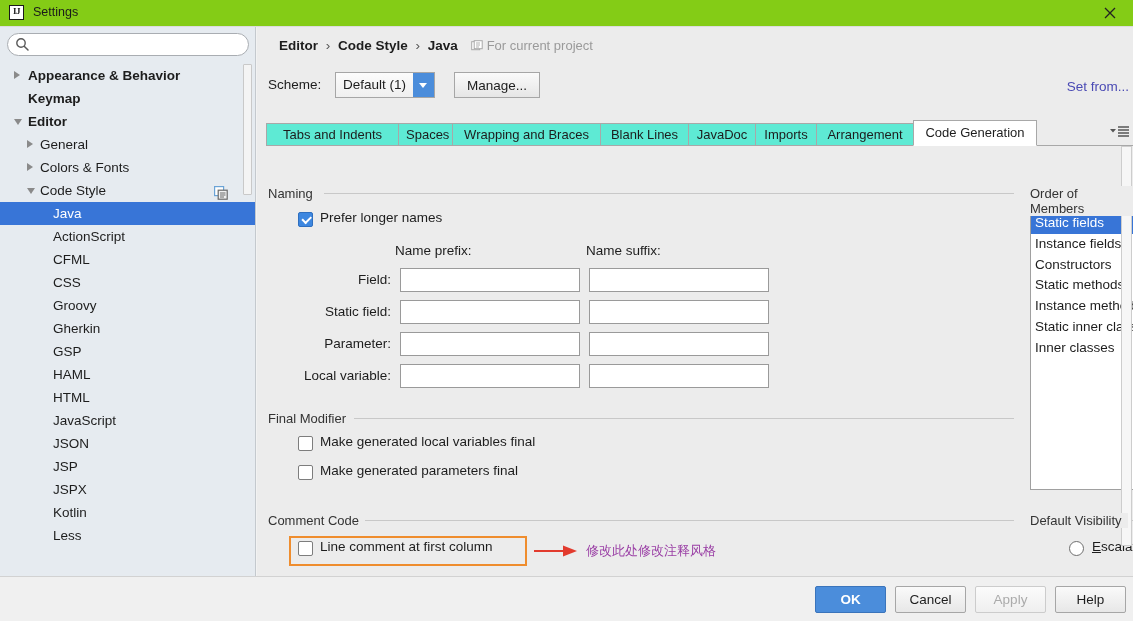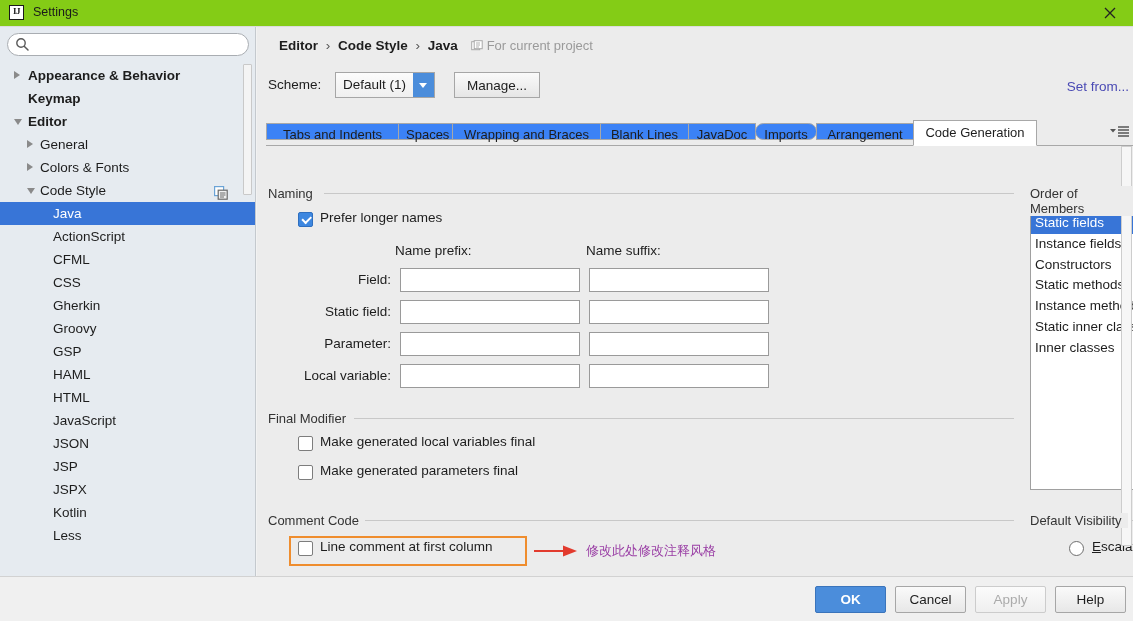--- a/index.html
+++ b/index.html
@@ -158,23 +158,23 @@
 
   
   #tabstrip {
     position: absolute; left: 9px; top: 93px; width: 867px; height: 27px;
   }
   #tab-baseline {
     position: absolute; left: 0; top: 25px; width: 867px; height: 1px;
     background: #a8a8a8;
   }
   .tab {
-    position: absolute; top: 3px; height: 17px;
+    position: absolute; top: 3px; height: 23px;
     border: 1px solid #a8a8a8;
-    background: #3b82f6;
+    background: #5eead4;
     font-size: 13px;
     line-height: 21px;
     padding: 0 7px;
     cursor: pointer;
     white-space: nowrap;
     color: #1d1d1d;
   }
   .tab.active {
     top: 0; height: 26px; line-height: 24px;
     background: #ffffff;
@@ -343,22 +343,22 @@
       <div class="tree-row"><span class="arrow collapsed a1"></span><span class="tree-label lvl1">Colors &amp; Fonts</span></div>
       <div class="tree-row"><span class="arrow expanded a1"></span><span class="tree-label lvl1">Code Style</span><span id="copy-icon-codestyle"><svg width="14" height="14" viewBox="0 0 14 14">
             <rect x="0.6" y="0.6" width="9" height="9" fill="#fff" stroke="#6ba3d6" stroke-width="1.2"></rect>
             <rect x="4.2" y="4.2" width="9" height="9" fill="#f0f0f0" stroke="#6a6a6a" stroke-width="1.2"></rect>
             <path d="M6 7h5.5M6 9h5.5M6 11h4" stroke="#6a6a6a" stroke-width="1"></path>
           </svg></span></div>
       <div class="tree-row selected"><span class="tree-label lvl2">Java</span></div>
       <div class="tree-row"><span class="tree-label lvl2">ActionScript</span></div>
       <div class="tree-row"><span class="tree-label lvl2">CFML</span></div>
       <div class="tree-row"><span class="tree-label lvl2">CSS</span></div>
+      <div class="tree-row"><span class="tree-label lvl2">Groovy</span></div>
       <div class="tree-row"><span class="tree-label lvl2">Gherkin</span></div>
-      <div class="tree-row"><span class="tree-label lvl2">Groovy</span></div>
       <div class="tree-row"><span class="tree-label lvl2">GSP</span></div>
       <div class="tree-row"><span class="tree-label lvl2">HAML</span></div>
       <div class="tree-row"><span class="tree-label lvl2">HTML</span></div>
       <div class="tree-row"><span class="tree-label lvl2">JavaScript</span></div>
       <div class="tree-row"><span class="tree-label lvl2">JSON</span></div>
       <div class="tree-row"><span class="tree-label lvl2">JSP</span></div>
       <div class="tree-row"><span class="tree-label lvl2">JSPX</span></div>
       <div class="tree-row"><span class="tree-label lvl2">Kotlin</span></div>
       <div class="tree-row"><span class="tree-label lvl2">Less</span></div>
     </div>
@@ -398,21 +398,21 @@
 
   <div id="set-from-link">Set from...</div>
 
   <div id="tabstrip">
     <div id="tab-baseline"></div>
     <div class="tab" style="left: 0px; width: 133px; text-align: center;">Tabs and Indents</div>
       <div class="tab" style="left: 132px; width: 55px; text-align: center;">Spaces</div>
       <div class="tab" style="left: 186px; width: 149px; text-align: center;">Wrapping and Braces</div>
       <div class="tab" style="left: 334px; width: 89px; text-align: center;">Blank Lines</div>
       <div class="tab" style="left: 422px; width: 68px; text-align: center;">JavaDoc</div>
-      <div class="tab" style="left: 489px; width: 62px; text-align: center; border-radius: 9px;">Imports</div>
+      <div class="tab" style="left: 489px; width: 62px; text-align: center;">Imports</div>
       <div class="tab" style="left: 550px; width: 98px; text-align: center;">Arrangement</div>
       <div class="tab active" style="left: 647px; width: 124px; text-align: center;">Code Generation</div>
       <svg id="tab-overflow-icon" width="22" height="13" viewBox="0 0 22 13">
       <path d="M1 4 L7 4 L4 7.5 Z" fill="#555"></path>
       <path d="M9 2 h11 M9 5 h11 M9 8 h11 M9 11 h11" stroke="#555" stroke-width="1.4"></path>
     </svg>
   </div>
 
   <div id="content">
 

